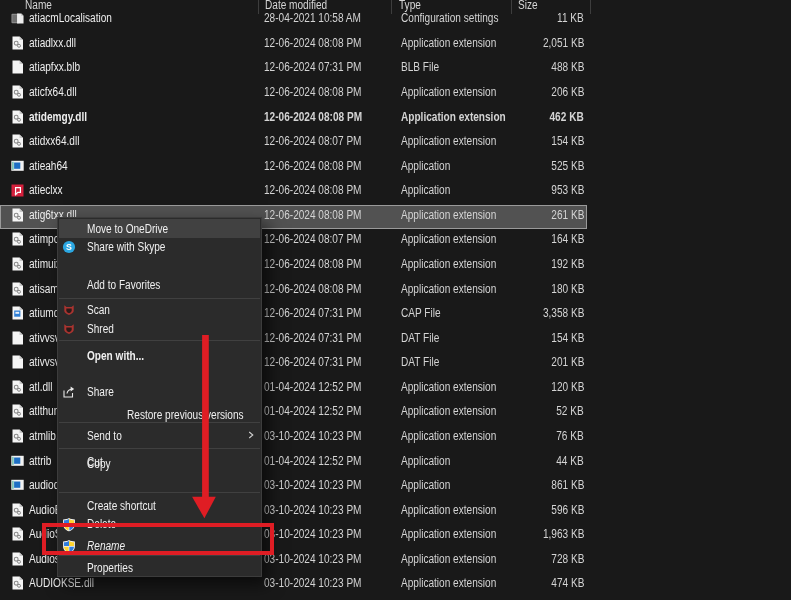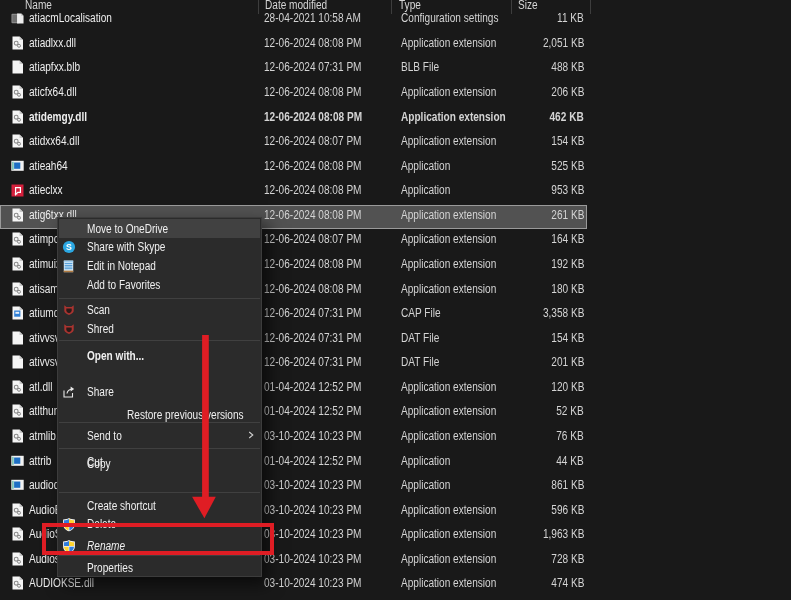--- a/index.html
+++ b/index.html
@@ -364,34 +364,20 @@
 </div>
 <div class="mi" style="top:20.3px;">
 <div class="mic">
         <svg width="14" height="14" viewBox="0 0 14 14">
           <circle cx="7" cy="7" r="6.1" fill="#2ba7e2"></circle>
           <text x="7" y="10.2" font-family="Liberation Sans" font-size="8.8" font-weight="bold" fill="#fff" text-anchor="middle">S</text>
         </svg>
       </div>
 <div class="mt" style="">Share with Skype</div>
 </div>
-<div class="mi" style="top:39.3px;">
-<div class="mic">
-        <svg width="13" height="13" viewBox="0 0 13 13">
-          <rect x="1.8" y="0.6" width="9.4" height="11.6" fill="#ddeefb"></rect>
-          <rect x="1.8" y="0.6" width="9.4" height="1.8" fill="#9fcdf0"></rect>
-          <rect x="2.6" y="3.2" width="7.8" height="0.9" fill="#3b8fd2"></rect>
-          <rect x="2.6" y="4.9" width="7.8" height="0.9" fill="#3b8fd2"></rect>
-          <rect x="2.6" y="6.6" width="7.8" height="0.9" fill="#3b8fd2"></rect>
-          <rect x="2.6" y="8.3" width="7.8" height="0.9" fill="#3b8fd2"></rect>
-          <rect x="1.8" y="10.6" width="9.4" height="1.6" fill="#b07a40"></rect>
-        </svg>
-      </div>
-<div class="mt" style="">Edit in Notepad</div>
-</div>
 <div class="mi" style="top:58.3px;">
 <div class="mt" style="">Add to Favorites</div>
 </div>
 <div class="msep" style="top:79.9px;"></div>
 <div class="mi" style="top:82.8px;">
 <div class="mic">
         <svg width="12" height="12" viewBox="0 0 12 12">
           <path d="M1.3 1.2 L3.5 2.9 h5 L10.7 1.2 V6.8 Q10.7 9.3 6 11 Q1.3 9.3 1.3 6.8 Z" fill="#ab3430"></path>
           <path d="M3.3 4.6 h5.4 v2.2 q0 1.6-2.7 2.5 q-2.7-0.9-2.7-2.5 z" fill="#2b1a19"></path>
         </svg>

